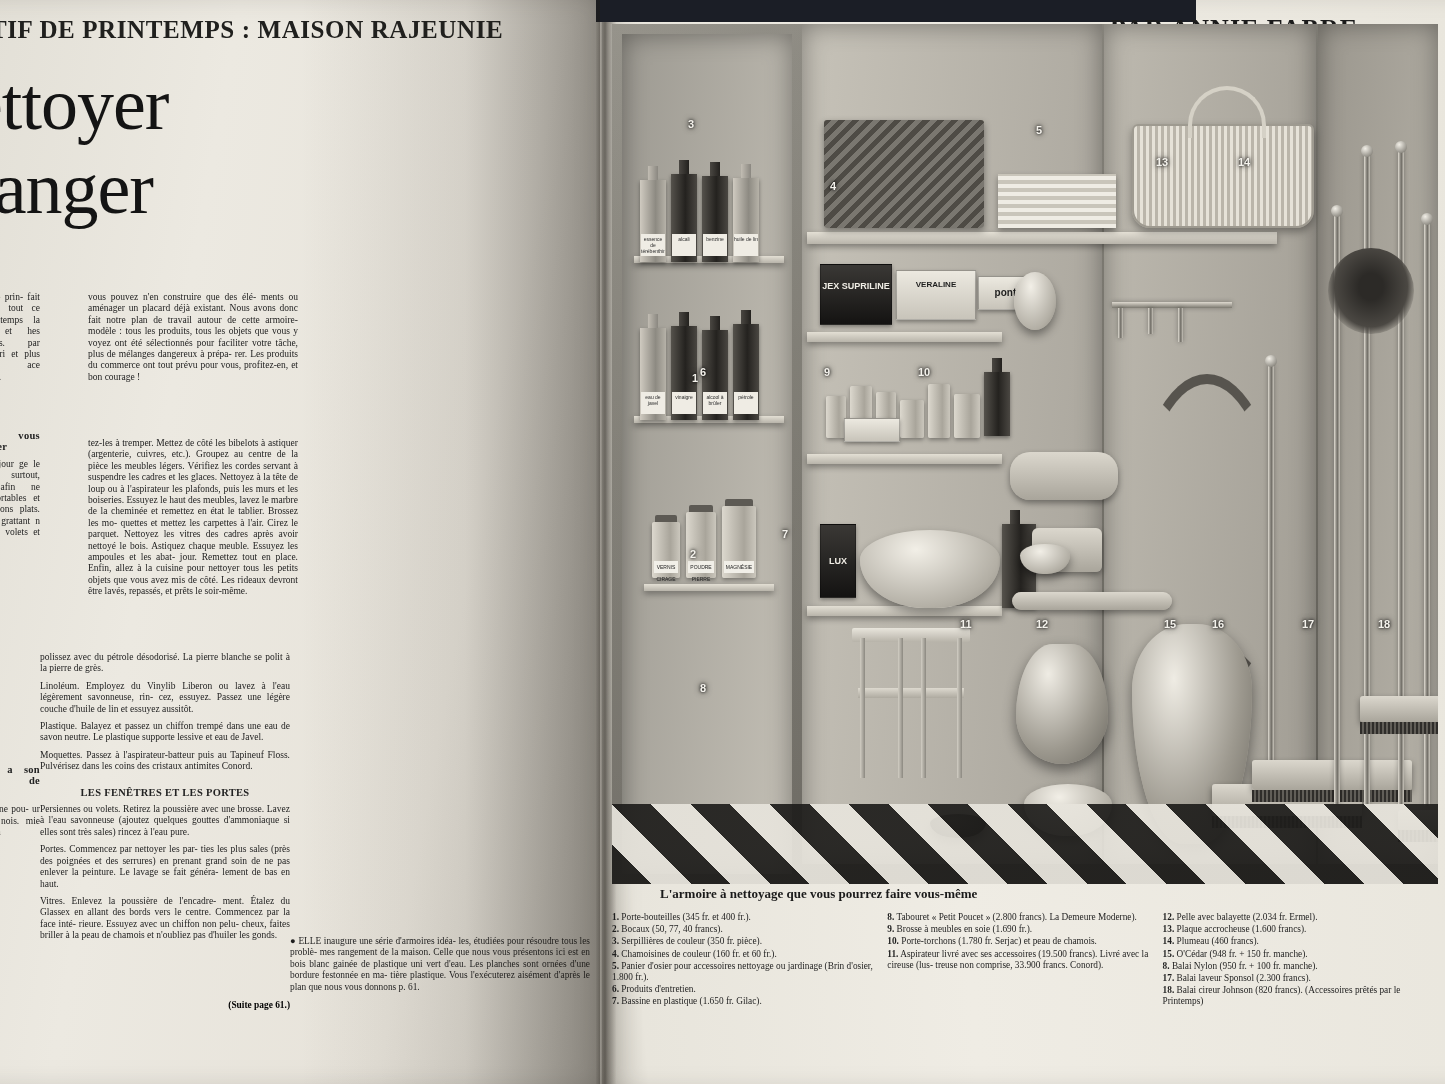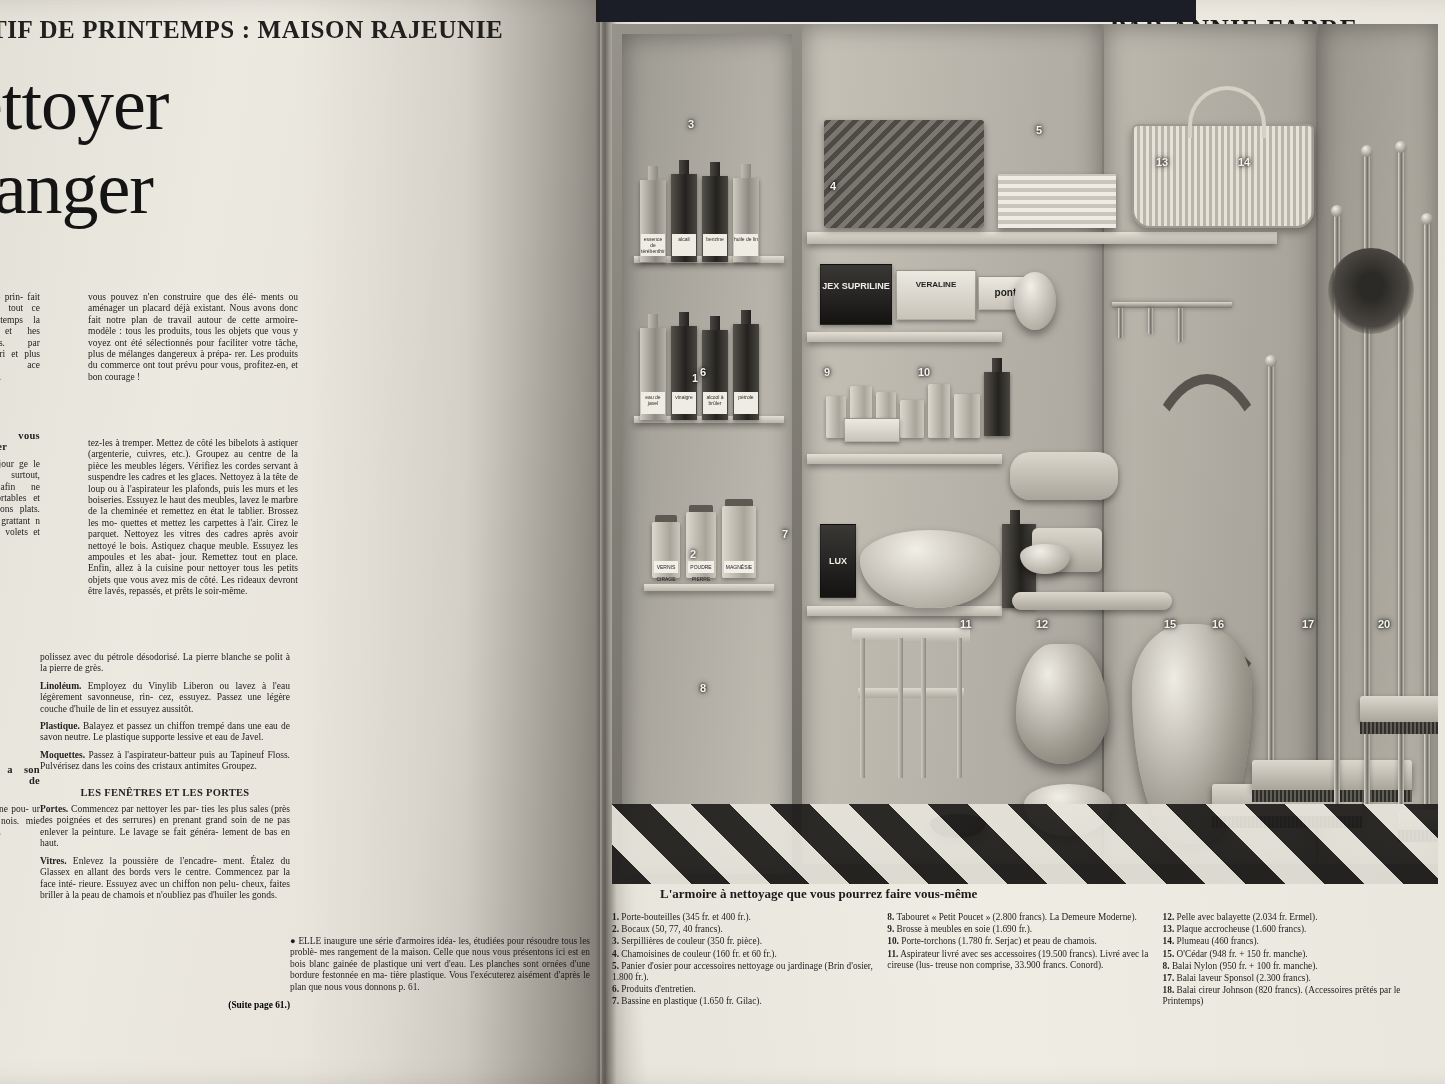--- a/index.html
+++ b/index.html
@@ -88,21 +88,21 @@
   #headline div { letter-spacing: -1px; }
 
   .col {
     position: absolute;
     font-size: 9.5px;
     line-height: 11.4px;
     color: #222;
     text-align: justify;
   }
   .col p { margin: 0 0 6px 0; }
-  .runin { font-weight: bold; }
+  .runin { font-weight: normal; }
 
   #col-a { left: -38px; top: 292px; width: 78px; }
   #col-b { left: 88px; top: 292px; width: 210px; }
   #col-a2 { left: -38px; top: 430px; width: 78px; }
   #col-b2 { left: 88px; top: 438px; width: 210px; }
   #col-b3 { left: 40px; top: 652px; width: 250px; }
 
   .section-title {
     font-weight: bold;
     font-size: 10.5px;
@@ -416,22 +416,23 @@
     <p>imbi- rafine pou- ur de ts à nois. mie oles. ou la</p>
   </div>
   <div class="col" id="col-b2">
     <p>tez-les à tremper. Mettez de côté les bibelots à astiquer (argenterie, cuivres, etc.). Groupez au centre de la pièce les meubles légers. Vérifiez les cordes servant à suspendre les cadres et les glaces. Nettoyez à la tête de loup ou à l'aspirateur les plafonds, puis les murs et les boiseries. Essuyez le haut des meubles, lavez le marbre de la cheminée et remettez en état le tablier. Brossez les mo- quettes et mettez les carpettes à l'air. Cirez le parquet. Nettoyez les vitres des cadres après avoir nettoyé le bois. Astiquez chaque meuble. Essuyez les ampoules et les abat- jour. Remettez tout en place. Enfin, allez à la cuisine pour nettoyer tous les petits objets que vous avez mis de côté. Les rideaux devront être lavés, repassés, et prêts le soir-même.</p>
   </div>
 
   <div class="col" id="col-b3">
     <p><span>polissez avec du pétrole désodorisé. La pierre blanche se polit à la pierre de grès.</span></p>
     <p><span class="runin">Linoléum.</span><span> Employez du Vinylib Liberon ou lavez à l'eau légèrement savonneuse, rin- cez, essuyez. Passez une légère couche d'huile de lin et essuyez aussitôt.</span></p>
     <p><span class="runin">Plastique.</span><span> Balayez et passez un chiffon trempé dans une eau de savon neutre. Le plastique supporte lessive et eau de Javel.</span></p>
-    <p><span class="runin">Moquettes.</span><span> Passez à l'aspirateur-batteur puis au Tapineuf Floss. Pulvérisez dans les coins des cristaux antimites Groupez.</span></p>
+    <p><span class="runin">Moquettes.</span><span> Passez à l'aspirateur-batteur puis au Tapineuf Floss. Pulvérisez dans les coins des cristaux antimites Conord.</span></p>
     <p class="section-title" style="text-align:center;margin-top:14px">LES FENÊTRES ET LES PORTES</p>
+    <p><span class="runin">Persiennes ou volets.</span><span> Retirez la poussière avec une brosse. Lavez à l'eau savonneuse (ajoutez quelques gouttes d'ammoniaque si elles sont très sales) rincez à l'eau pure.</span></p>
     <p><span class="runin">Portes.</span><span> Commencez par nettoyer les par- ties les plus sales (près des poignées et des serrures) en prenant grand soin de ne pas enlever la peinture. Le lavage se fait généra- lement de bas en haut.</span></p>
     <p><span class="runin">Vitres.</span><span> Enlevez la poussière de l'encadre- ment. Étalez du Glassex en allant des bords vers le centre. Commencez par la face inté- rieure. Essuyez avec un chiffon non pelu- cheux, faites briller à la peau de chamois et n'oubliez pas d'huiler les gonds.</span></p>
   </div>
 
   <div id="suite">(Suite page 61.)</div>
 
   <div id="intro-note">
     <span class="bullet">●&nbsp;</span><span>ELLE inaugure une série d'armoires idéa- les, étudiées pour résoudre tous les problè- mes rangement de la maison. Celle que nous vous présentons ici est en bois blanc gainée de plastique uni vert d'eau. Les planches sont ornées d'une bordure festonnée en ma- tière plastique. Vous l'exécuterez aisément d'après le plan que nous vous donnons p. 61.</span>
   </div>
 
@@ -603,21 +604,21 @@
     <div class="num" style="left:88px;top:658px">8</div>
     <div class="num" style="left:212px;top:342px">9</div>
     <div class="num" style="left:306px;top:342px">10</div>
     <div class="num" style="left:348px;top:594px">11</div>
     <div class="num" style="left:424px;top:594px">12</div>
     <div class="num" style="left:544px;top:132px">13</div>
     <div class="num" style="left:626px;top:132px">14</div>
     <div class="num" style="left:552px;top:594px">15</div>
     <div class="num" style="left:600px;top:594px">16</div>
     <div class="num" style="left:690px;top:594px">17</div>
-    <div class="num" style="left:766px;top:594px">20</div>
+    <div class="num" style="left:766px;top:594px">18</div>
   </div>
 
   <div id="caption-title">L'armoire à nettoyage que vous pourrez faire vous-même</div>
 
   <div id="caption-cols">
     <div class="ccol">
       <div class="citem"><b>1.</b> <span>Porte-bouteilles (345 fr. et 400 fr.).</span></div>
       <div class="citem"><b>2.</b> <span>Bocaux (50, 77, 40 francs).</span></div>
       <div class="citem"><b>3.</b> <span>Serpillières de couleur (350 fr. pièce).</span></div>
       <div class="citem"><b>4.</b> <span>Chamoisines de couleur (160 fr. et 60 fr.).</span></div>

